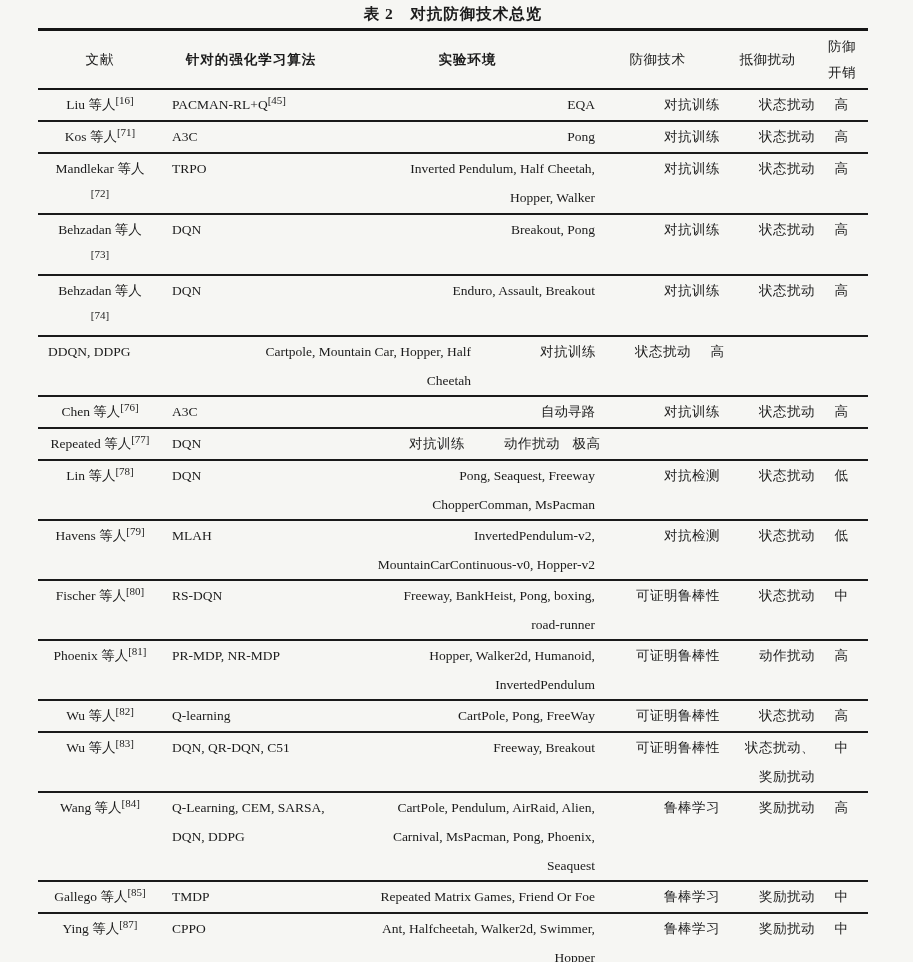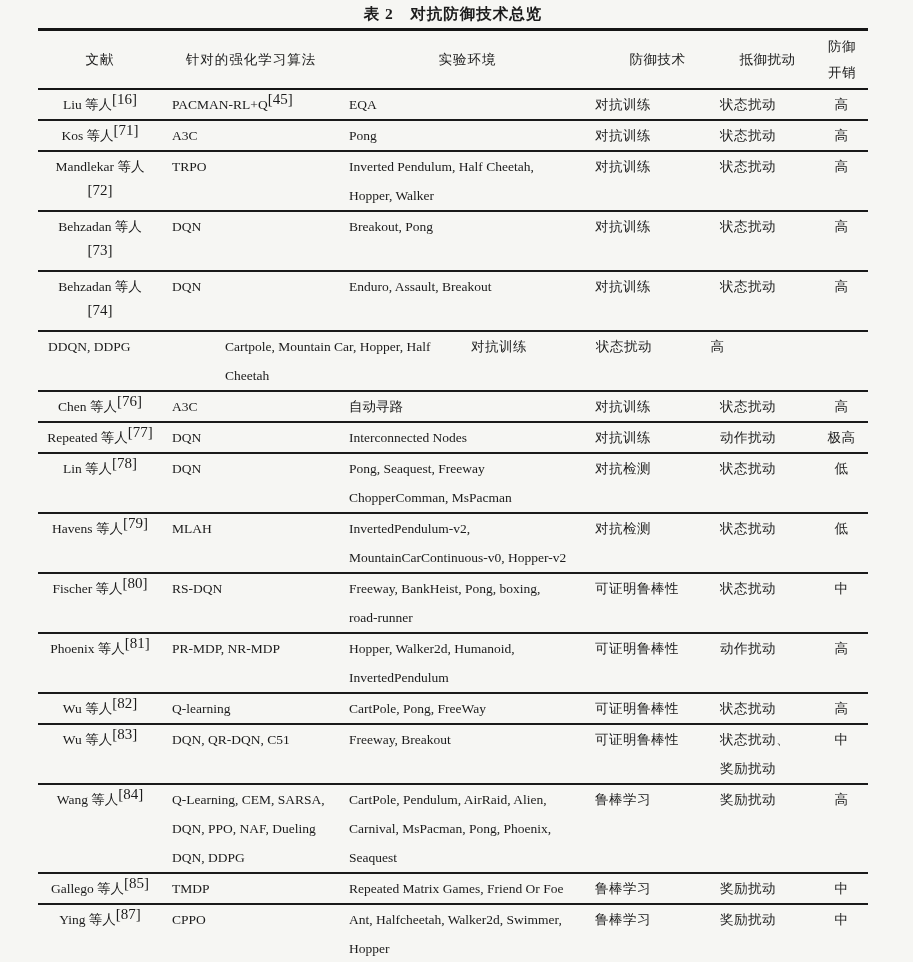--- a/index.html
+++ b/index.html
@@ -33,27 +33,27 @@
   }
   .tr{
     display:flex;align-items:flex-start;
     border-bottom:2px solid #1a1a1a;
   }
   .tr:last-child{border-bottom:none;}
   .td{line-height:29px;min-height:29px;}
   .line{line-height:29px;white-space:nowrap;}
   .c1{width:124px;text-align:center;justify-content:center;}
   .c2{width:178px;box-sizing:border-box;padding-left:10px;text-align:left;}
-  .c3{width:255px;box-sizing:border-box;padding-left:9px;text-align:left;}
-  .c4{width:125px;text-align:left;letter-spacing:0.5px;}
-  .c5{width:95px;text-align:left;letter-spacing:0.5px;}
+  .c3{width:255px;box-sizing:border-box;padding-left:9px;text-align:right;}
+  .c4{width:125px;text-align:right;letter-spacing:0.5px;}
+  .c5{width:95px;text-align:right;letter-spacing:0.5px;}
   .c6{width:53px;text-align:center;letter-spacing:0.5px;}
-  .th.c2,.th.c3{padding-left:0;justify-content:center;text-align:center;}
+  .th.c2,.th.c3{padding-left:0;justify-content:center;text-align:center;font-weight:bold;}
   .th.c6 span{display:inline-block;width:2.15em;line-height:26px;text-align:right;}
-  .sup{font-size:15px;position:relative;top:-5px;letter-spacing:0;}
+  .sup{font-size:11px;position:relative;top:-5px;letter-spacing:0;}
 </style>
 </head>
 <body>
 
 <div class="sheet">
   <div class="caption">表 2　对抗防御技术总览</div>
   <div class="table">
     <div class="thead">
         <div class="th c1">
           <span>文献</span>
@@ -217,23 +217,20 @@
             <div class="line">高</div>
           </div>
         </div>
         <div class="tr">
           <div class="td c1">
             <div class="line"><span>Repeated 等人</span><span class="sup">[77]</span></div>
           </div>
           <div class="td c2">
             <div class="line"><span>DQN</span></div>
           </div>
-          <div class="td c3">
-            <div class="line">Interconnected Nodes</div>
-          </div>
           <div class="td c4">
             <div class="line">对抗训练</div>
           </div>
           <div class="td c5">
             <div class="line">动作扰动</div>
           </div>
           <div class="td c6">
             <div class="line">极高</div>
           </div>
         </div>
@@ -361,21 +358,20 @@
           <div class="td c6">
             <div class="line">中</div>
           </div>
         </div>
         <div class="tr">
           <div class="td c1">
             <div class="line"><span>Wang 等人</span><span class="sup">[84]</span></div>
           </div>
           <div class="td c2">
             <div class="line"><span>Q-Learning, CEM, SARSA,</span></div>
-            <div class="line"><span>DQN, PPO, NAF, Dueling</span></div>
             <div class="line"><span>DQN, DDPG</span></div>
           </div>
           <div class="td c3">
             <div class="line">CartPole, Pendulum, AirRaid, Alien,</div>
             <div class="line">Carnival, MsPacman, Pong, Phoenix,</div>
             <div class="line">Seaquest</div>
           </div>
           <div class="td c4">
             <div class="line">鲁棒学习</div>
           </div>

